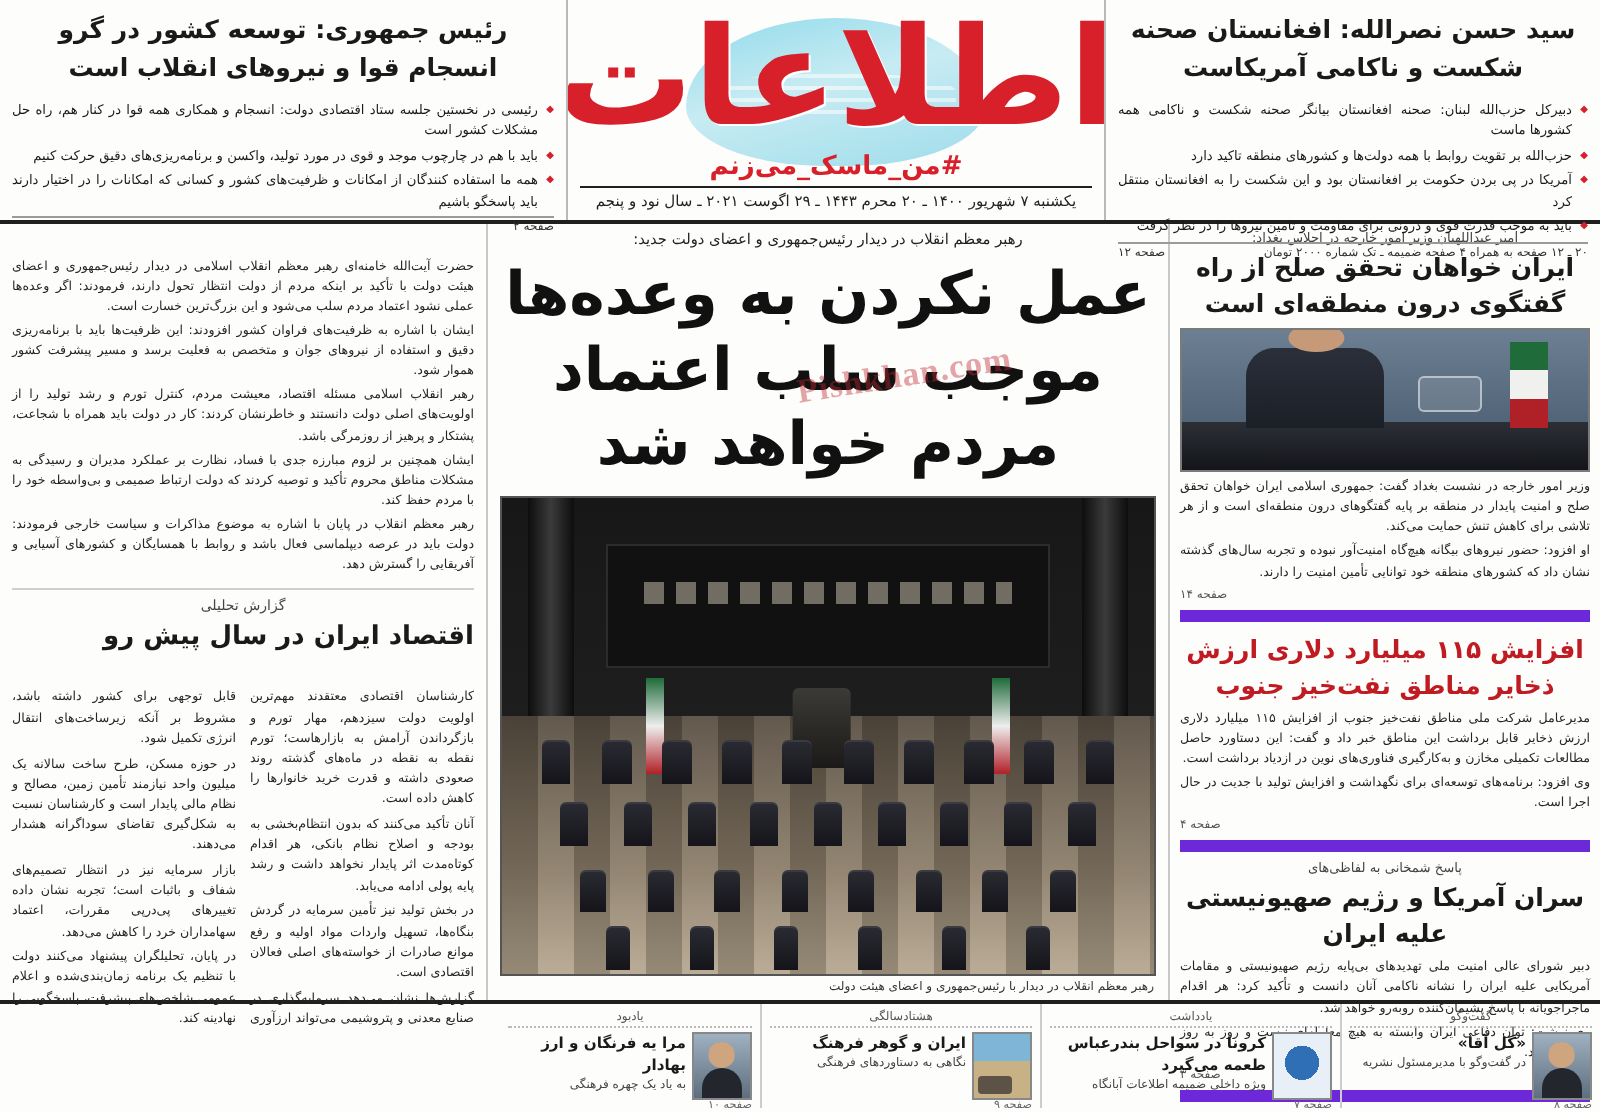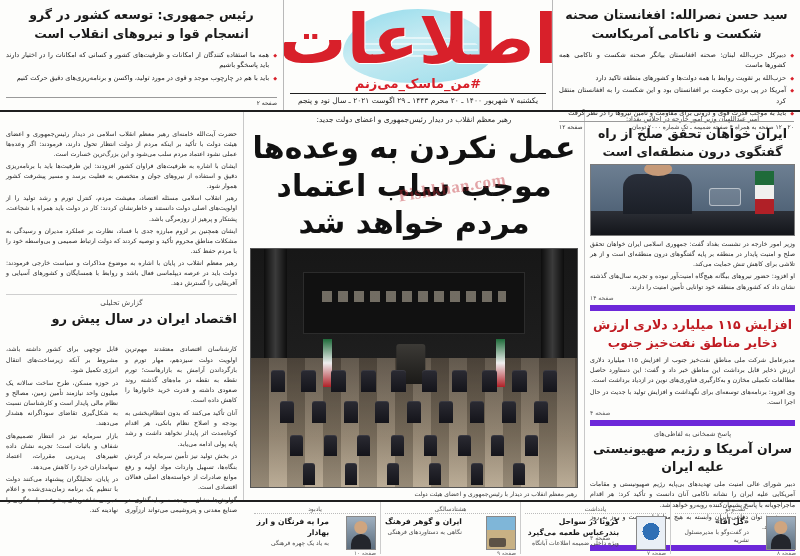--- a/index.html
+++ b/index.html
@@ -383,21 +383,21 @@
     border-bottom: 1px dotted #bbb; padding-bottom: 1px; margin-bottom: 2px;
   }
   .b-title {
     font-size: 7.6px; font-weight: bold; direction: rtl;
     line-height: 1.45; text-align: right;
   }
   .b-sub {
     font-size: 6px; direction: rtl; color: #444; margin-top: 1px;
     line-height: 1.4;
   }
-  .b-flex { display: flex; gap: 17px; align-items: flex-start; justify-content: space-between; }
+  .b-flex { display: flex; gap: 3px; align-items: flex-start; }
   .b-thumb {
     width: 30px; height: 34px; flex: 0 0 30px;
     border: 1px solid #888; overflow: hidden; position: relative;
     background: #8c9aa8;
   }
   .b-thumb.portrait {
     background: linear-gradient(180deg, #9fb0c0 0%, #5d6e7e 100%);
   }
   .b-thumb.portrait:before {
     content: ""; position: absolute; left: 50%; top: 14%;
@@ -466,22 +466,23 @@
           <div class="logo-text">اطلاعات</div>
           <div class="logo-sub">#من_ماسک_می‌زنم</div>
         </div>
       </div>
       <div class="mh-dateline">یکشنبه ۷ شهریور ۱۴۰۰ ـ ۲۰ محرم ۱۴۴۳ ـ ۲۹ اگوست ۲۰۲۱ ـ سال نود و پنجم</div>
     </div>
 
     <div class="mh-col mh-right">
       <div class="mh-headline">رئیس جمهوری: توسعه کشور در گرو انسجام قوا و نیروهای انقلاب است</div>
       <ul class="bullet-list">
+        <li>رئیسی در نخستین جلسه ستاد اقتصادی دولت: انسجام و همکاری همه قوا در کنار هم، راه حل مشکلات کشور است</li>
+        <li>باید با هم در چارچوب موجد و قوی در مورد تولید، واکسن و برنامه‌ریزی‌های دقیق حرکت کنیم</li>
         <li>همه ما استفاده کنندگان از امکانات و ظرفیت‌های کشور و کسانی که امکانات را در اختیار دارند باید پاسخگو باشیم</li>
-        <li>باید با هم در چارچوب موجد و قوی در مورد تولید، واکسن و برنامه‌ریزی‌های دقیق حرکت کنیم</li>
       </ul>
       <div class="mh-foot">
         <span>صفحه ۲</span>
         <span></span>
       </div>
     </div>
   </div>
 
   <div class="main">
 

